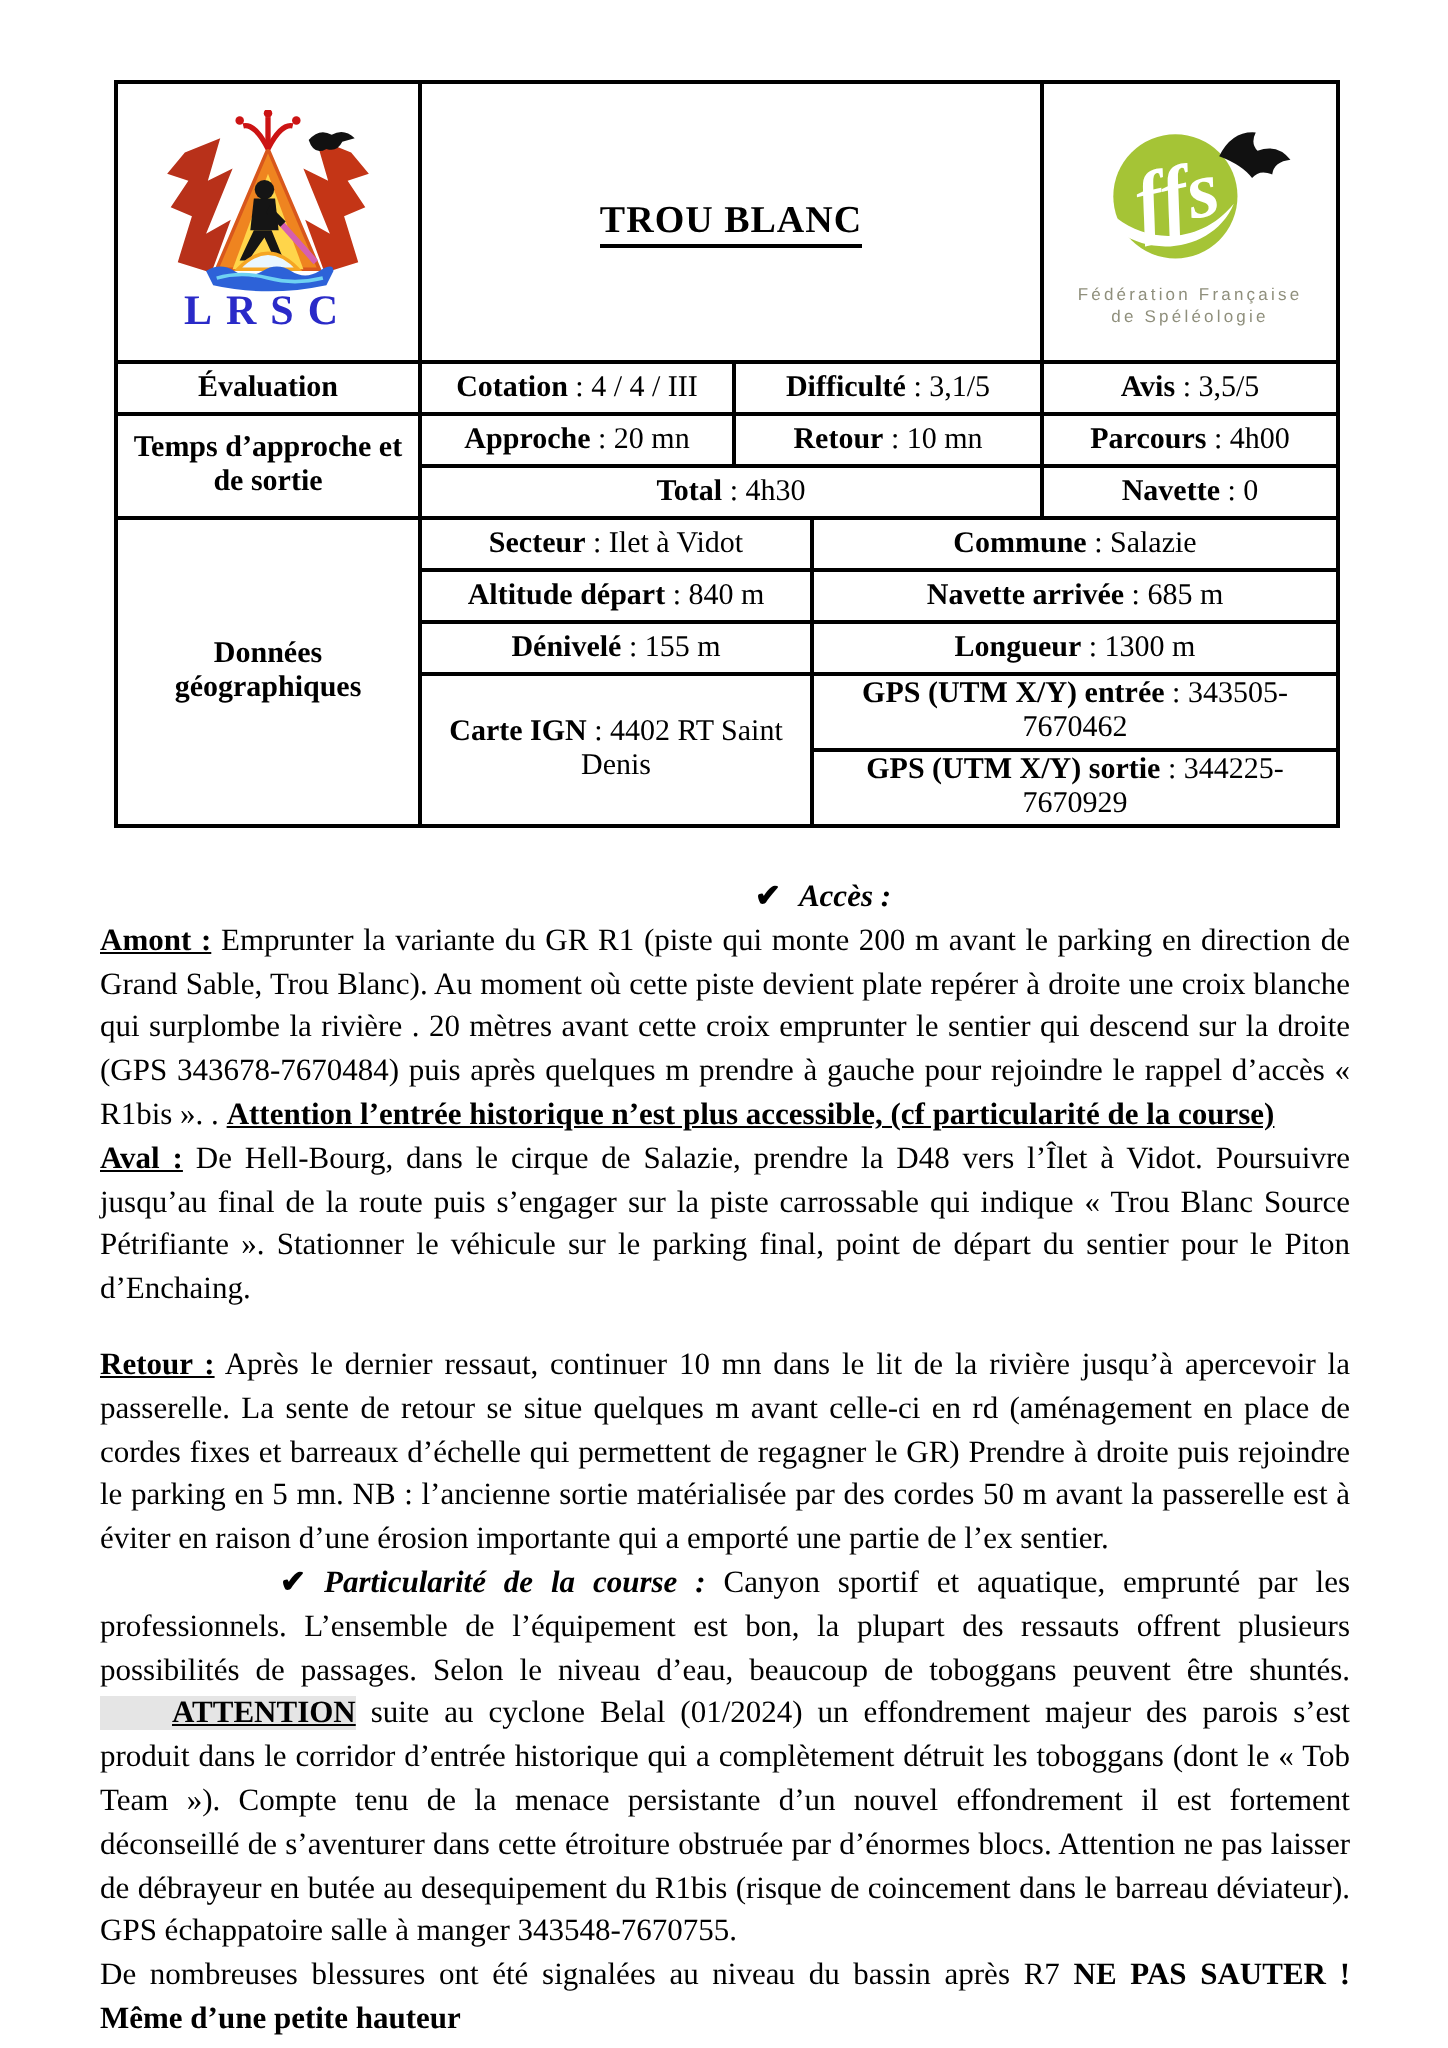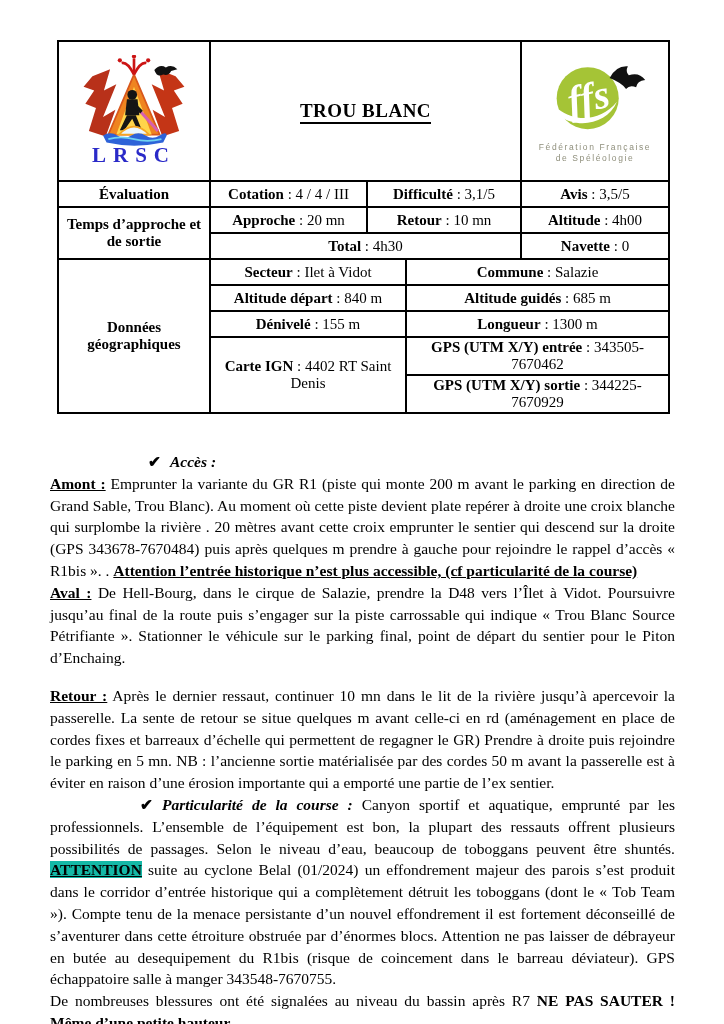--- a/index.html
+++ b/index.html
@@ -22,28 +22,28 @@
   .lrsc-wrap { display:flex; flex-direction:column; align-items:center; }
   .lrsc-acronym { color:#2a2ac8; font-weight:bold; font-size:21px; letter-spacing:7px;
                   margin-top:-4px; font-family:"Liberation Serif",serif; }
   .ffs-wrap { display:flex; flex-direction:column; align-items:center; }
   .ffs-name { color:#8f8f7c; font-size:8.5px; letter-spacing:1.6px; line-height:11px;
               font-family:"Liberation Sans",sans-serif; white-space:nowrap; }
 
   
   .doc { font-size:15.5px; line-height:21.8px; text-align:justify; }
   .sec-head { font-weight:bold; font-style:italic; }
-  .head-acces { margin-top:37px; padding-left:98px; text-align:left; }
+  .head-acces { margin-top:24px; padding-left:98px; text-align:center; }
   .check { font-style:normal; font-weight:bold; margin-right:9px; }
   p.para { margin-top:0; }
   p.para0 { margin-top:16px; }
   .bu { font-weight:bold; text-decoration:underline; }
   .b  { font-weight:bold; }
   .indent1 { text-indent:90px; }
-  .hl { background:#14b8a6; font-weight:bold; text-decoration:underline; }
+  .hl { background:#e5e5e5; font-weight:bold; text-decoration:underline;padding-left:36px; }
 </style>
 </head>
 <body>
 
 <div class="page">
 
   <table class="info">
     <colgroup>
       <col style="width:152px">
         <col style="width:157px">
@@ -114,35 +114,35 @@
       <td class="cell-label">Évaluation</td>
       <td><span class="cell-label">Cotation</span><span> : </span><span>4 / 4 / III</span></td>
       <td colspan="2"><span class="cell-label">Difficulté</span><span> : </span><span>3,1/5</span></td>
       <td><span class="cell-label">Avis</span><span> : </span><span>3,5/5</span></td>
     </tr>
 
     <tr class="rowh">
       <td rowspan="2" class="cell-label">Temps d’approche et de sortie</td>
       <td><span class="cell-label">Approche</span><span> : </span><span>20 mn</span></td>
       <td colspan="2"><span class="cell-label">Retour</span><span> : </span><span>10 mn</span></td>
-      <td><span class="cell-label">Altitude</span><span> : </span><span>4h00</span></td>
+      <td><span class="cell-label">Parcours</span><span> : </span><span>4h00</span></td>
     </tr>
     <tr class="rowh">
       <td colspan="3"><span class="cell-label">Total</span><span> : </span><span>4h30</span></td>
       <td><span class="cell-label">Navette</span><span> : </span><span>0</span></td>
     </tr>
 
     <tr class="rowh">
       <td rowspan="5" class="cell-label">Données géographiques</td>
       <td colspan="2"><span class="cell-label">Secteur</span><span> : </span><span>Ilet à Vidot</span></td>
       <td colspan="2"><span class="cell-label">Commune</span><span> : </span><span>Salazie</span></td>
     </tr>
     <tr class="rowh">
       <td colspan="2"><span class="cell-label">Altitude départ</span><span> : </span><span>840 m</span></td>
-      <td colspan="2"><span class="cell-label">Altitude guidés</span><span> : </span><span>685 m</span></td>
+      <td colspan="2"><span class="cell-label">Navette arrivée</span><span> : </span><span>685 m</span></td>
     </tr>
     <tr class="rowh">
       <td colspan="2"><span class="cell-label">Dénivelé</span><span> : </span><span>155 m</span></td>
       <td colspan="2"><span class="cell-label">Longueur</span><span> : </span><span>1300 m</span></td>
     </tr>
     <tr>
       <td colspan="2" rowspan="2"><span class="cell-label">Carte IGN</span><span> : </span><span>4402 RT Saint Denis</span></td>
       <td colspan="2" class="gps"><span class="cell-label">GPS (UTM X/Y) entrée</span><span> : </span><span>343505-7670462</span></td>
     </tr>
     <tr>

